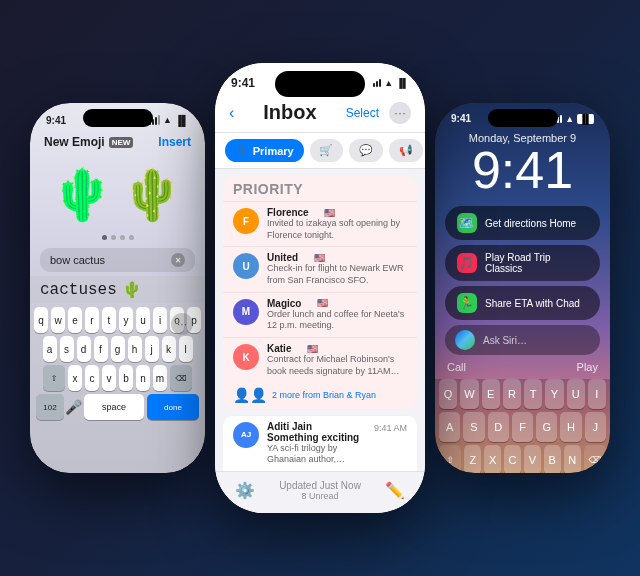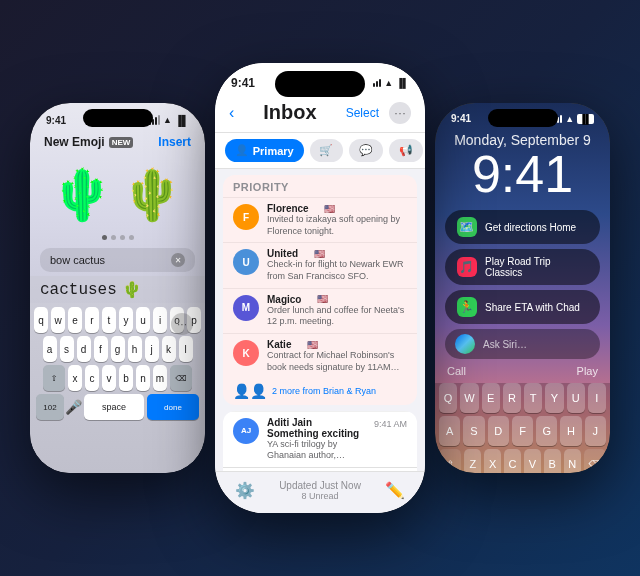--- a/index.html
+++ b/index.html
@@ -297,21 +297,21 @@
     .mail-list { flex: 1; overflow: hidden; background: #f2f2f7; }
 
     .priority-section {
       background: #fef0f0;
       margin: 6px 8px;
       border-radius: 12px;
       overflow: hidden;
     }
     .priority-header {
       padding: 6px 10px 4px;
-      font-size: 11px;
+      font-size: 14px;
       font-weight: 700;
       color: #8e8e93;
       letter-spacing: 0.5px;
     }
     .mail-item {
       display: flex;
       align-items: flex-start;
       padding: 5px 10px;
       gap: 8px;
       border-top: 0.5px solid rgba(0,0,0,0.06);
@@ -400,21 +400,21 @@
       display: flex;
       justify-content: space-between;
       align-items: center;
       padding: 10px 16px 2px;
       font-size: 9px;
       font-weight: 600;
       color: #fff;
       height: 28px;
     }
     .lock-date {
-      font-size: 14px;
+      font-size: 11px;
       font-weight: 400;
       text-align: center;
       color: rgba(255,255,255,0.9);
       margin-top: 6px;
     }
     .lock-time {
       font-size: 52px;
       font-weight: 300;
       text-align: center;
       color: #fff;

